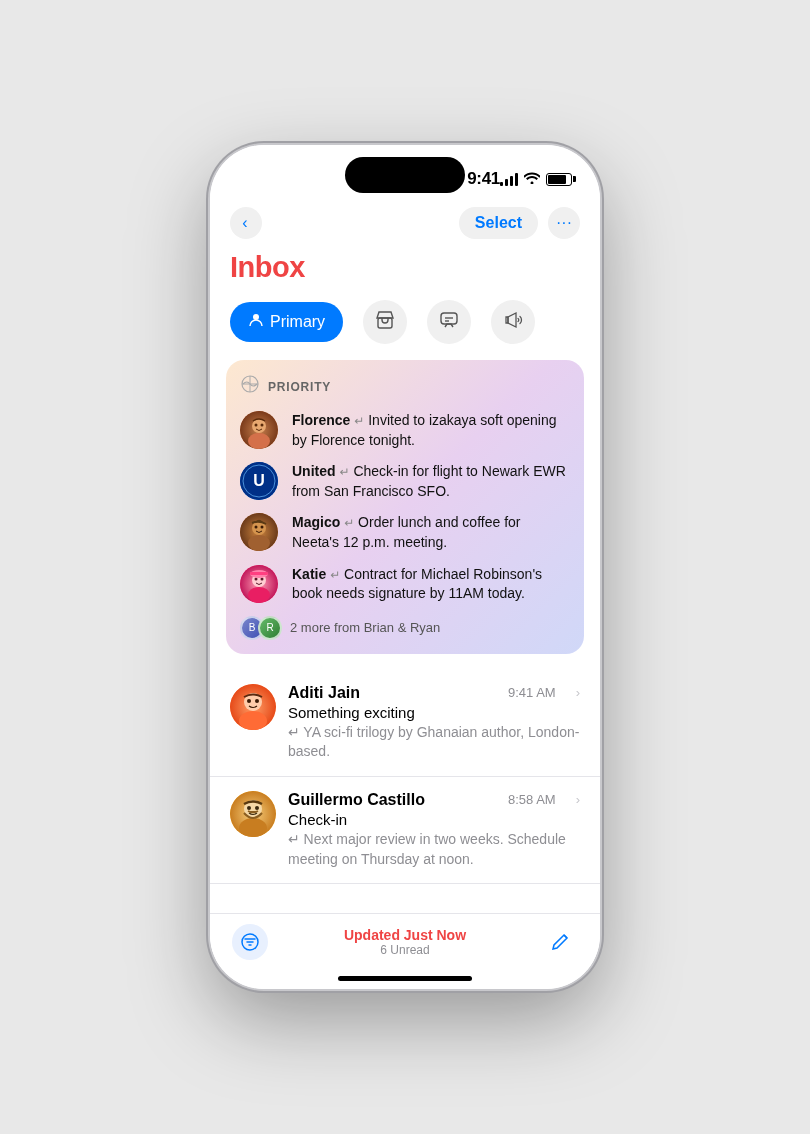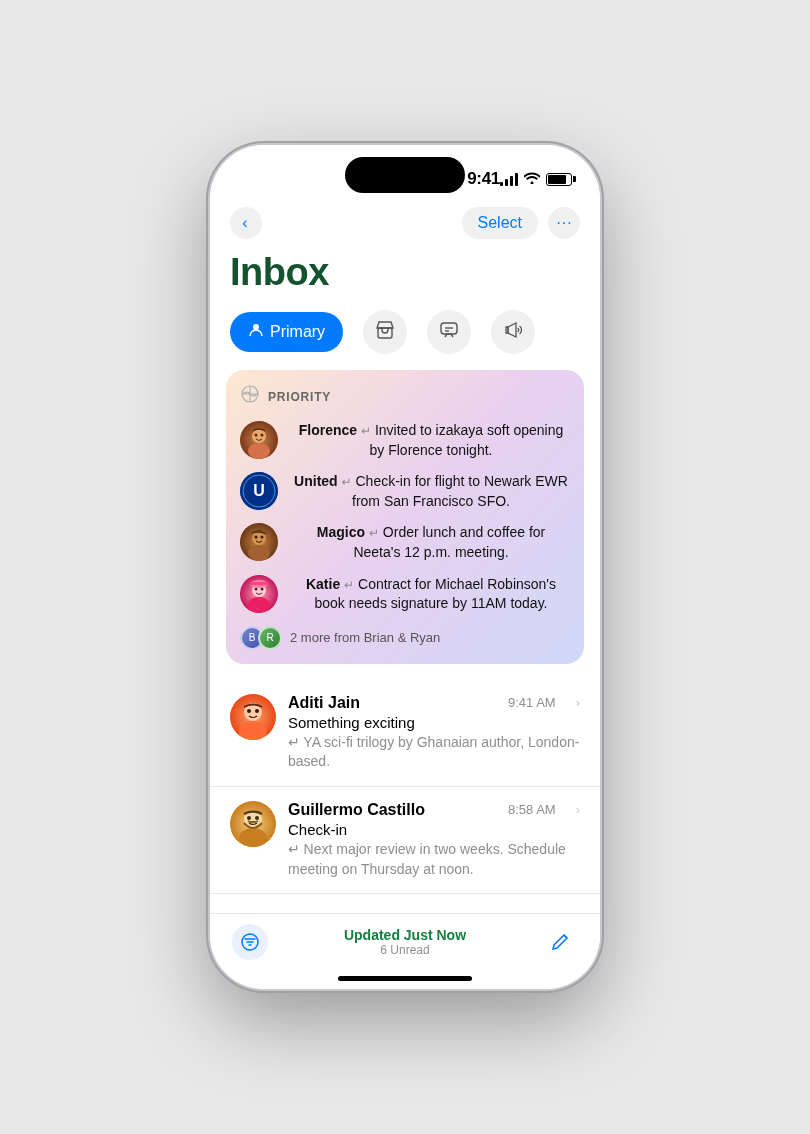--- a/index.html
+++ b/index.html
@@ -177,21 +177,21 @@
     }
 
     .select-btn {
       background: #f0f0f0;
       border: none;
       border-radius: 18px;
       padding: 7px 16px;
       font-size: 16px;
       color: #007aff;
       cursor: pointer;
-      font-weight: 400;
+      font-weight: 700;
     }
 
     .more-btn {
       width: 32px;
       height: 32px;
       border-radius: 50%;
       background: #f0f0f0;
       display: flex;
       align-items: center;
       justify-content: center;
@@ -201,23 +201,23 @@
     }
 
     
     .main-content {
       flex: 1;
       overflow-y: auto;
       padding: 0;
     }
 
     .inbox-title {
-      font-size: 38px;
+      font-size: 29px;
       font-weight: 700;
-      color: #14532d;
+      color: #ef4444;
       padding: 4px 20px 16px;
       letter-spacing: -0.5px;
     }
 
     
     .filter-tabs {
       display: flex;
       gap: 20px;
       padding: 0 20px 16px;
       align-items: center;
@@ -250,21 +250,20 @@
       font-size: 18px;
       color: #555;
     }
 
     
     .priority-section {
       margin: 0 16px 16px;
       background: linear-gradient(135deg, #fde8d0 0%, #e8d0f0 50%, #d0d8f8 100%);
       border-radius: 18px;
       padding: 14px;
-      text-align: center;
     }
 
     .priority-header {
       display: flex;
       align-items: center;
       gap: 8px;
       margin-bottom: 12px;
     }
 
     .priority-emoji {
@@ -457,21 +456,21 @@
       cursor: pointer;
     }
 
     .bottom-status {
       text-align: center;
     }
 
     .bottom-status-title {
       font-size: 14px;
       font-weight: 600;
-      color: #15803d;
+      color: #ef4444;
     }
 
     .bottom-status-sub {
       font-size: 12px;
       color: #8e8e93;
     }
 
     .bottom-compose {
       width: 36px;
       height: 36px;

